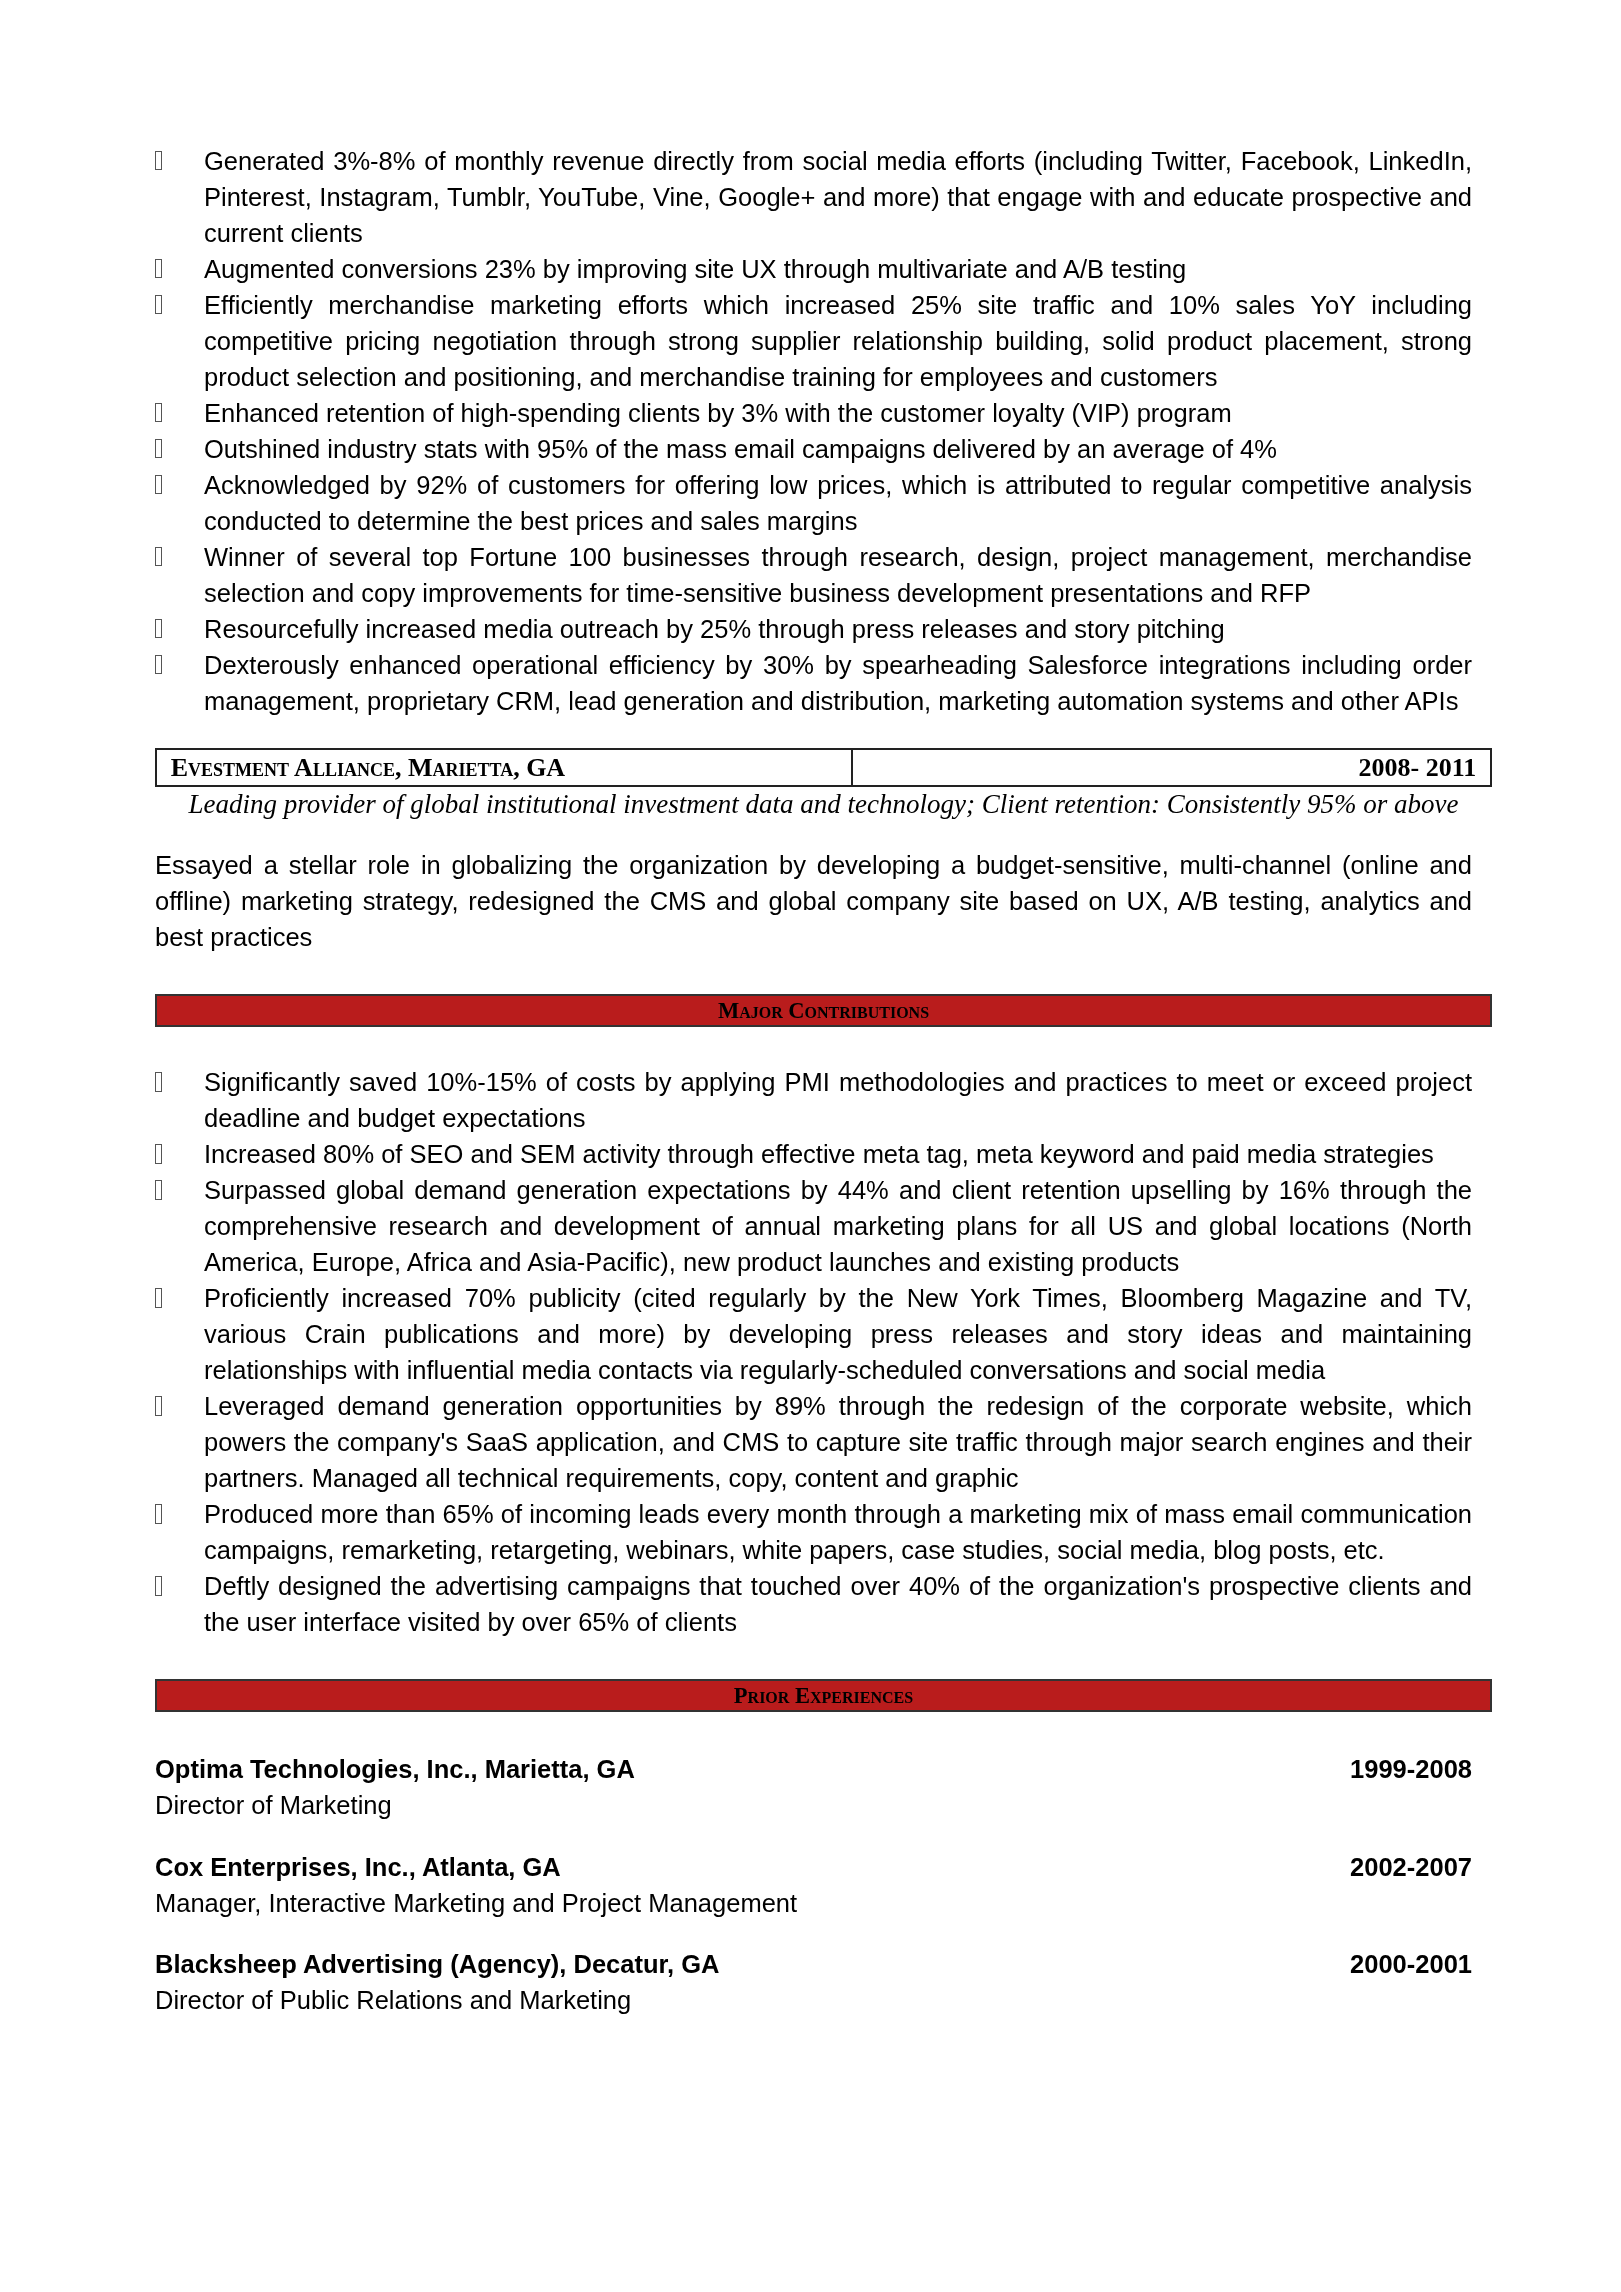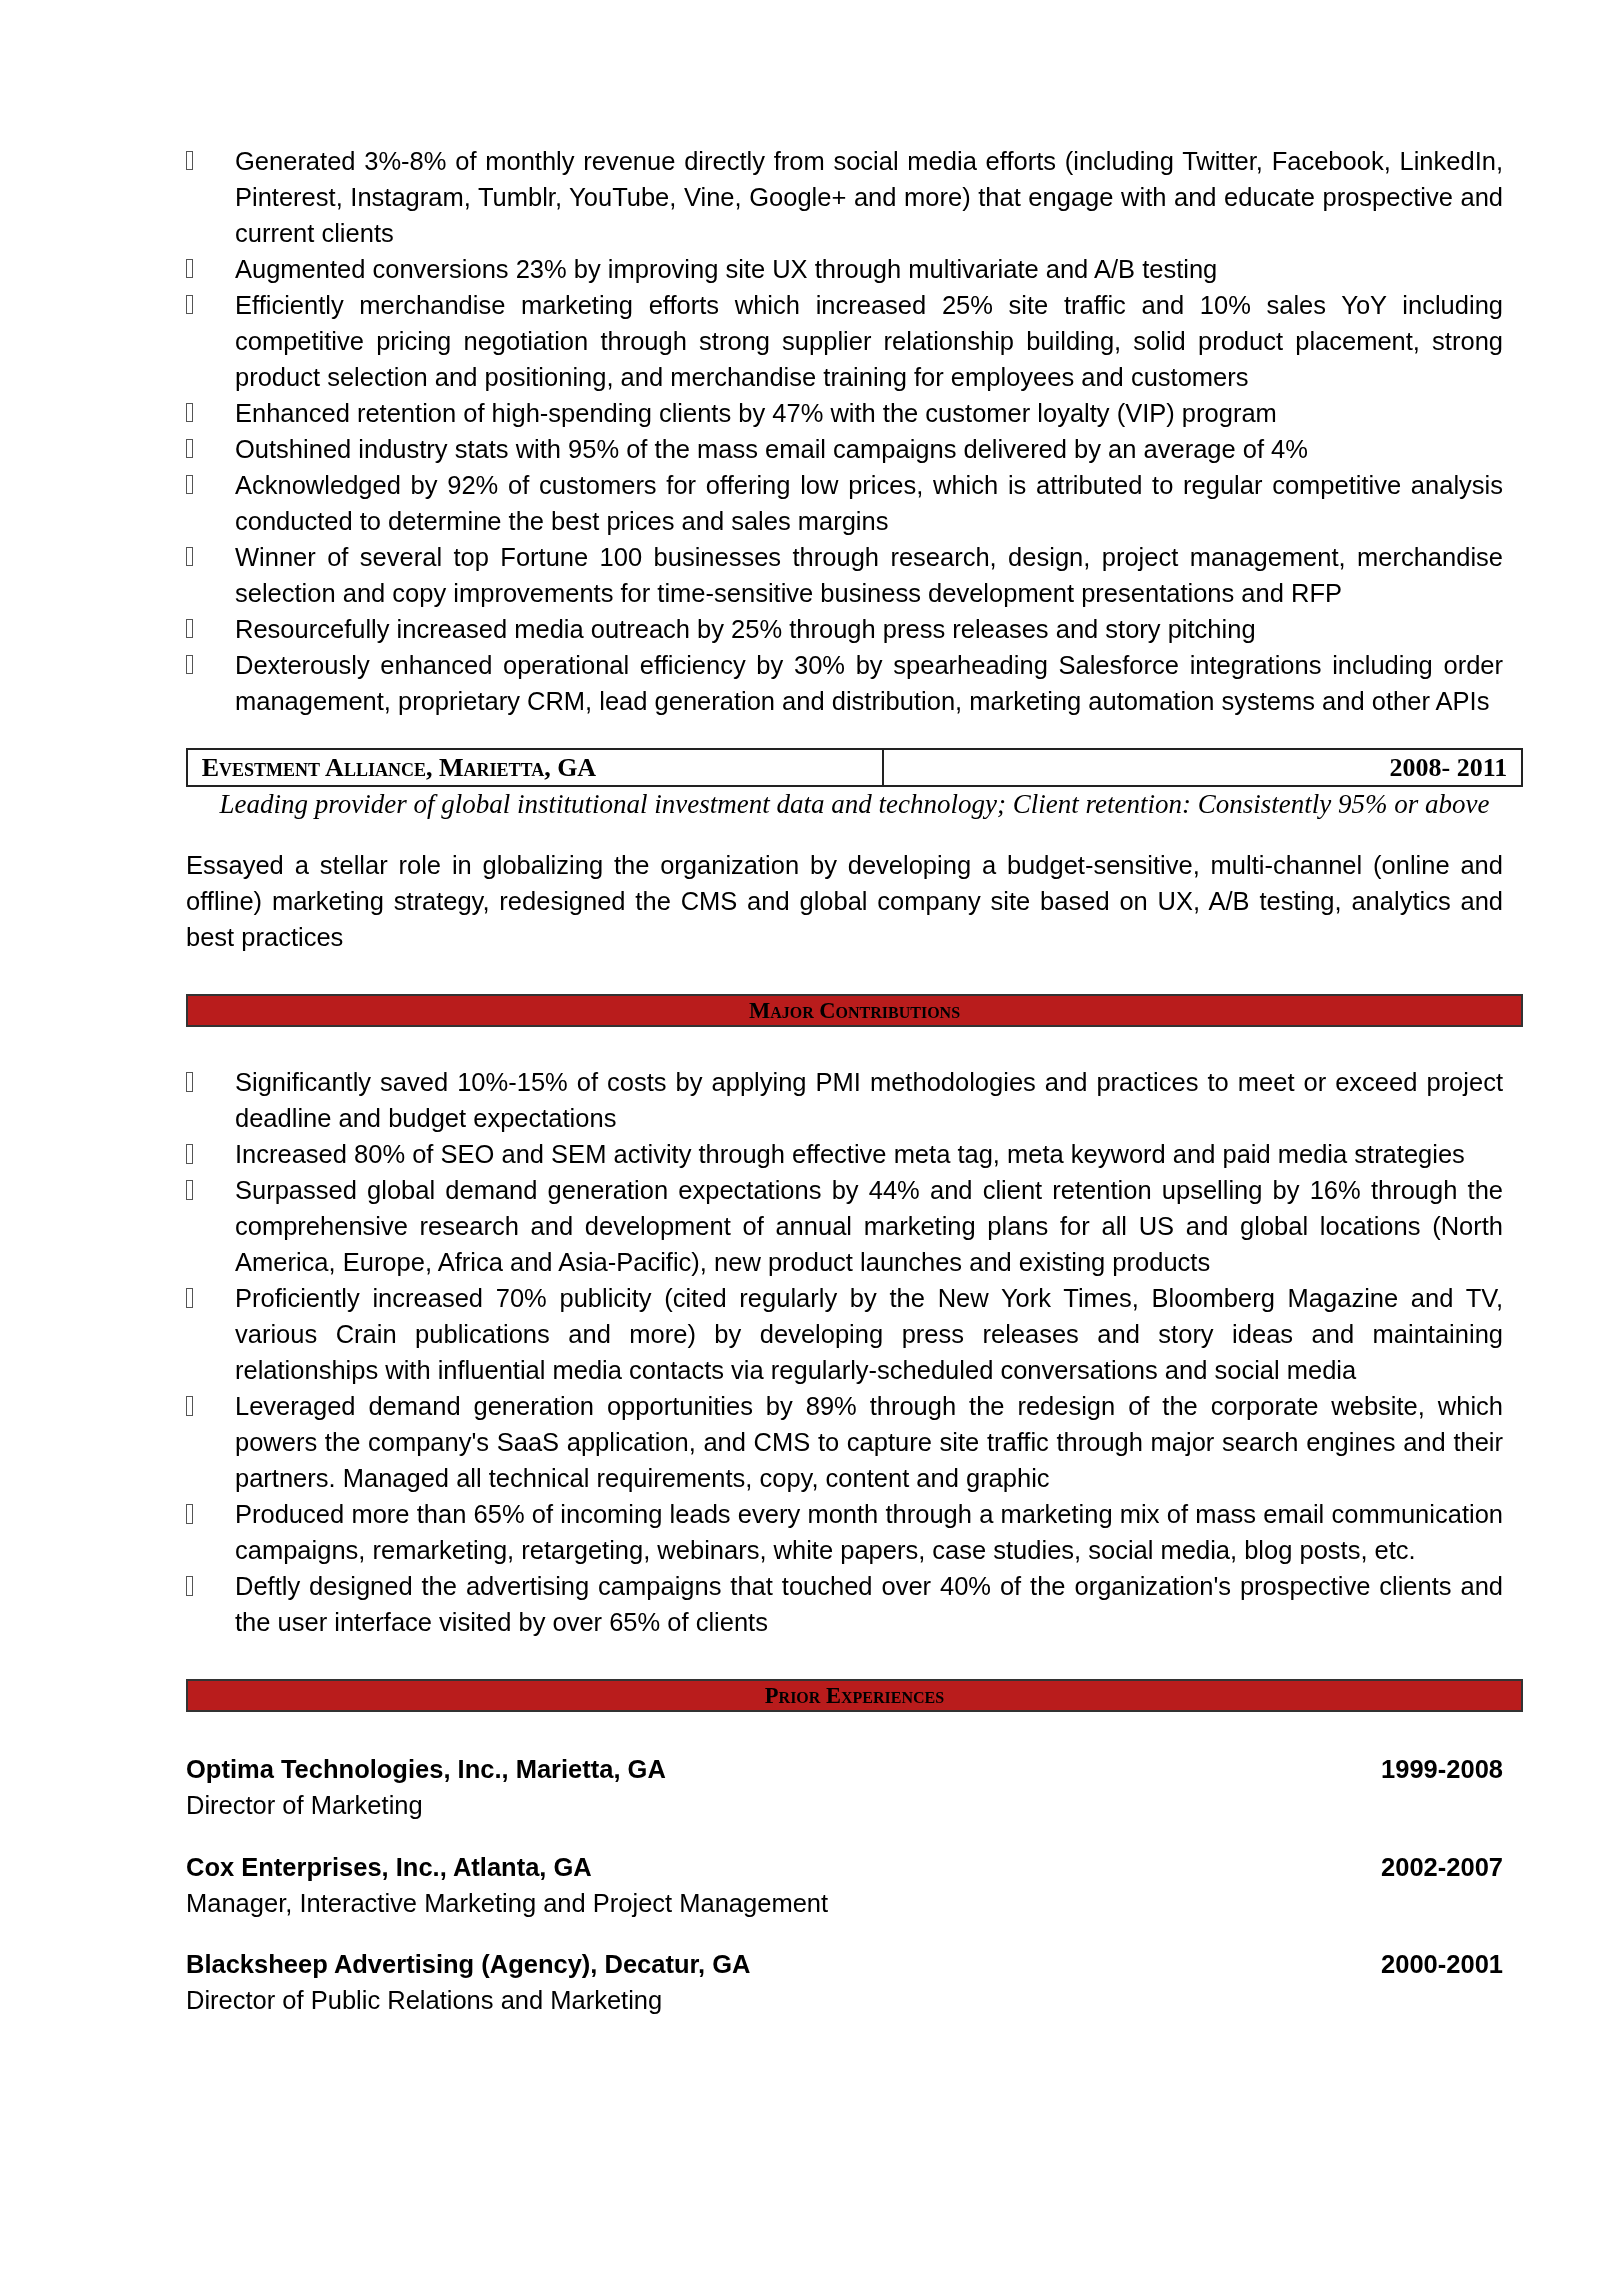--- a/index.html
+++ b/index.html
@@ -1,17 +1,17 @@
 <!DOCTYPE html>
 <html><head>
 <meta charset="utf-8">
 <style>
   html, body { margin: 0; padding: 0; background: #ffffff; }
   body { width: 1621px; height: 2293px; position: relative; overflow: hidden; color: #000; }
-  .page { position: absolute; left: 155px; top: 143px; width: 1337px; margin-left: 31px; }
+  .page { position: absolute; left: 155px; top: 143px; width: 1337px; }
   .sans { font-family: "Liberation Sans", sans-serif; font-size: 25.5px; line-height: 36px; }
   .serif { font-family: "Liberation Serif", "DejaVu Serif", serif; }
   ul.bullets { list-style: none; margin: 0; padding: 0; width: 1317px; }
   ul.bullets li { position: relative; padding-left: 49px; text-align: justify; text-align-last: left; }
   .bullet-glyph { position: absolute; left: 0; top: 7.8px; width: 6.9px; height: 19.6px; border: 1px solid #555; box-sizing: border-box; }
   .company-box { display: flex; border: 2px solid #222; height: 35px; margin-top: 29px; }
   .company-box .cell { display: flex; align-items: center; padding: 0 13.7px; font-size: 26px; font-weight: bold; }
   .company-box .left { width: 667px; border-right: 2px solid #222; font-variant: small-caps; }
   .company-box .right { flex: 1; justify-content: flex-end; }
   .tagline { text-align: center; font-style: italic; font-size: 27px; line-height: 31px; margin-top: 2px; }
@@ -25,21 +25,21 @@
 </style>
 </head>
 <body>
 
 <div class="page">
 
   <ul class="bullets sans">
     <li><span class="bullet-glyph"></span><span>Generated 3%-8% of monthly revenue directly from social media efforts (including Twitter, Facebook, LinkedIn, Pinterest, Instagram, Tumblr, YouTube, Vine, Google+ and more) that engage with and educate prospective and current clients</span></li>
     <li><span class="bullet-glyph"></span><span>Augmented conversions 23% by improving site UX through multivariate and A/B testing</span></li>
     <li><span class="bullet-glyph"></span><span>Efficiently  merchandise marketing efforts which increased 25% site traffic and 10% sales YoY  including competitive pricing negotiation through strong supplier relationship building, solid product placement, strong product selection and positioning, and merchandise training for employees and customers</span></li>
-    <li><span class="bullet-glyph"></span><span>Enhanced retention of high-spending clients by 47% with the customer loyalty (VIP) program</span></li>
+    <li><span class="bullet-glyph"></span><span>Enhanced retention of high-spending clients by 3% with the customer loyalty (VIP) program</span></li>
     <li><span class="bullet-glyph"></span><span>Outshined industry stats with 95% of the mass email campaigns delivered by an average of 4%</span></li>
     <li><span class="bullet-glyph"></span><span>Acknowledged by 92% of customers for offering low prices, which is attributed to regular competitive analysis conducted to determine the best prices and sales margins</span></li>
     <li><span class="bullet-glyph"></span><span>Winner of several top Fortune 100 businesses through research, design, project management, merchandise selection and copy improvements for time-sensitive business development presentations and RFP</span></li>
     <li><span class="bullet-glyph"></span><span>Resourcefully increased media outreach by 25% through press releases and story pitching</span></li>
     <li><span class="bullet-glyph"></span><span>Dexterously enhanced operational efficiency by 30% by spearheading Salesforce integrations including order management, proprietary CRM, lead generation and distribution, marketing automation systems and other APIs</span></li>
   </ul>
 
   <div class="company-box serif">
     <div class="cell left">Evestment Alliance, Marietta, GA</div>
     <div class="cell right">2008- 2011</div>

